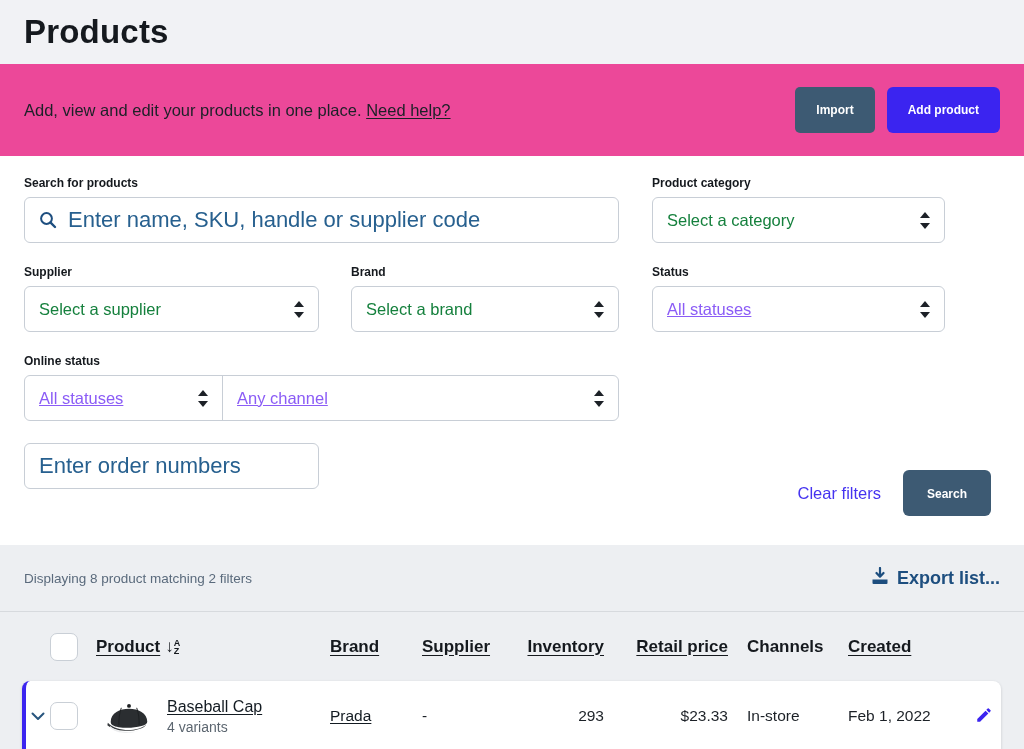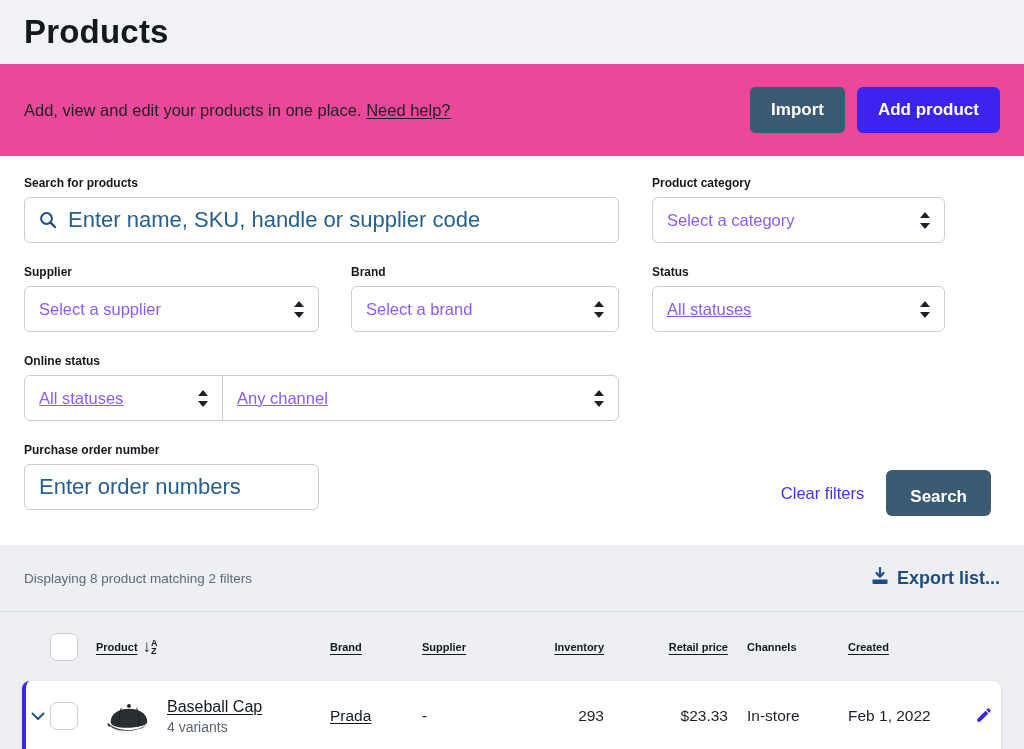--- a/index.html
+++ b/index.html
@@ -9,31 +9,31 @@
   
   .page-header { height:64px; background:#f1f2f5; display:flex; align-items:center; padding:0 24px; }
   .page-header h1 { font-size:33px; font-weight:800; letter-spacing:.2px; color:#15191e; }
 
   
   .banner { height:92px; background:#ec4899; display:flex; align-items:center; padding:0 24px; }
   .banner-text { font-size:16.5px; color:#1b2127; }
   .banner-text a { color:#1b2127; text-decoration:underline; text-underline-offset:2px; cursor:pointer; }
   .banner-actions { margin-left:auto; display:flex; gap:12px; }
   .btn { height:46px; border:none; border-radius:5px; color:#fff; font-weight:700;
-         font-size:17px; font-family:inherit; cursor:pointer; padding:0 21px; }
+         font-size:12px; font-family:inherit; cursor:pointer; padding:0 21px; }
   .btn-import { background:#3d5a73; }
   .btn-add { background:#3b24f0; border-radius:6px; }
 
   
   .filters { background:#fff; height:389px; padding:20px 24px 0; }
   .f-row { display:flex; margin-bottom:22px; }
   .f-label { font-size:12px; font-weight:700; color:#15191e; margin-bottom:7px; }
   .control { height:46px; border:1px solid #c8ced6; border-radius:6px; background:#fff;
              display:flex; align-items:center; padding:0 14px; font-size:16.5px; cursor:pointer; }
-  .control .value-placeholder { color:#8b5cf6; }
+  .control .value-placeholder { color:#15803d; }
   .control .value-selected { color:#8b5cf6;text-decoration:underline; }
   .arrows { margin-left:auto; display:flex; flex-direction:column; gap:5px; padding-left:10px; }
   .tri-up { width:0;height:0;border-left:5px solid transparent;border-right:5px solid transparent;border-bottom:6px solid #1c2127; }
   .tri-down { width:0;height:0;border-left:5px solid transparent;border-right:5px solid transparent;border-top:6px solid #1c2127; }
   .text-control { cursor:text; }
   .text-control input { border:none; outline:none; flex:1; font-size:22px; font-family:inherit; color:#1c2127; background:transparent; }
   .text-control input::placeholder { color:#27608f; opacity:1; }
   .search-icon { margin-right:11px; display:flex; }
   .w595 { width:595px; } .w293 { width:293px; } .w295 { width:295px; } .w268 { width:268px; }
   .ml33 { margin-left:33px; } .ml32 { margin-left:32px; }
@@ -48,21 +48,21 @@
   
   .results-bar { height:67px; background:#edeff2; display:flex; align-items:center;
                  padding:0 24px; border-bottom:1px solid #d7dade; }
   .summary { font-size:13.5px; color:#5a6a7c; }
   .export-btn { margin-left:auto; display:flex; align-items:center; gap:8px; background:none; border:none;
                 color:#1d4e7f; font-weight:700; font-size:18px; font-family:inherit; cursor:pointer; }
 
   
   .grid-cols { display:grid; grid-template-columns:24px 46px 234px 92px 104px 78px 124px 120px 118px 1fr; }
   .table-header { height:69px; align-items:center; padding:0 24px 0 26px; }
-  .th { font-size:11px; font-weight:700; color:#15191e; text-decoration:underline;
+  .th { font-size:17px; font-weight:700; color:#15191e; text-decoration:underline;
         text-underline-offset:3px; cursor:pointer; }
   .th.no-sort { text-decoration:none; cursor:default; }
   .right { text-align:right; }
   .pad-ch { padding-left:19px; }
   .checkbox { width:28px; height:28px; background:#fff; border:1.5px solid #c9cfd6; border-radius:7px; cursor:pointer; }
   .product-th { display:flex; align-items:center; gap:5px; }
   .sort-icon { display:flex; align-items:center; color:#15191e; }
   .sort-arrow { font-size:17px; line-height:1; }
   .sort-letters { display:flex; flex-direction:column; font-size:9px; font-weight:700; line-height:8px; }
 
@@ -175,21 +175,20 @@
               <i class="tri-up"></i>
               <i class="tri-down"></i>
             </span>
         </div>
       </div>
     </div>
   </div>
 
   <div class="f-row">
     <div>
-      <div class="f-label">Purchase order number</div>
       <label class="control text-control w295">
         <input type="text" placeholder="Enter order numbers" style="">
       </label>
     </div>
     <div class="f-actions">
       <a class="clear-link">Clear filters</a>
       <button class="btn btn-search">Search</button>
     </div>
   </div>
 </div>

